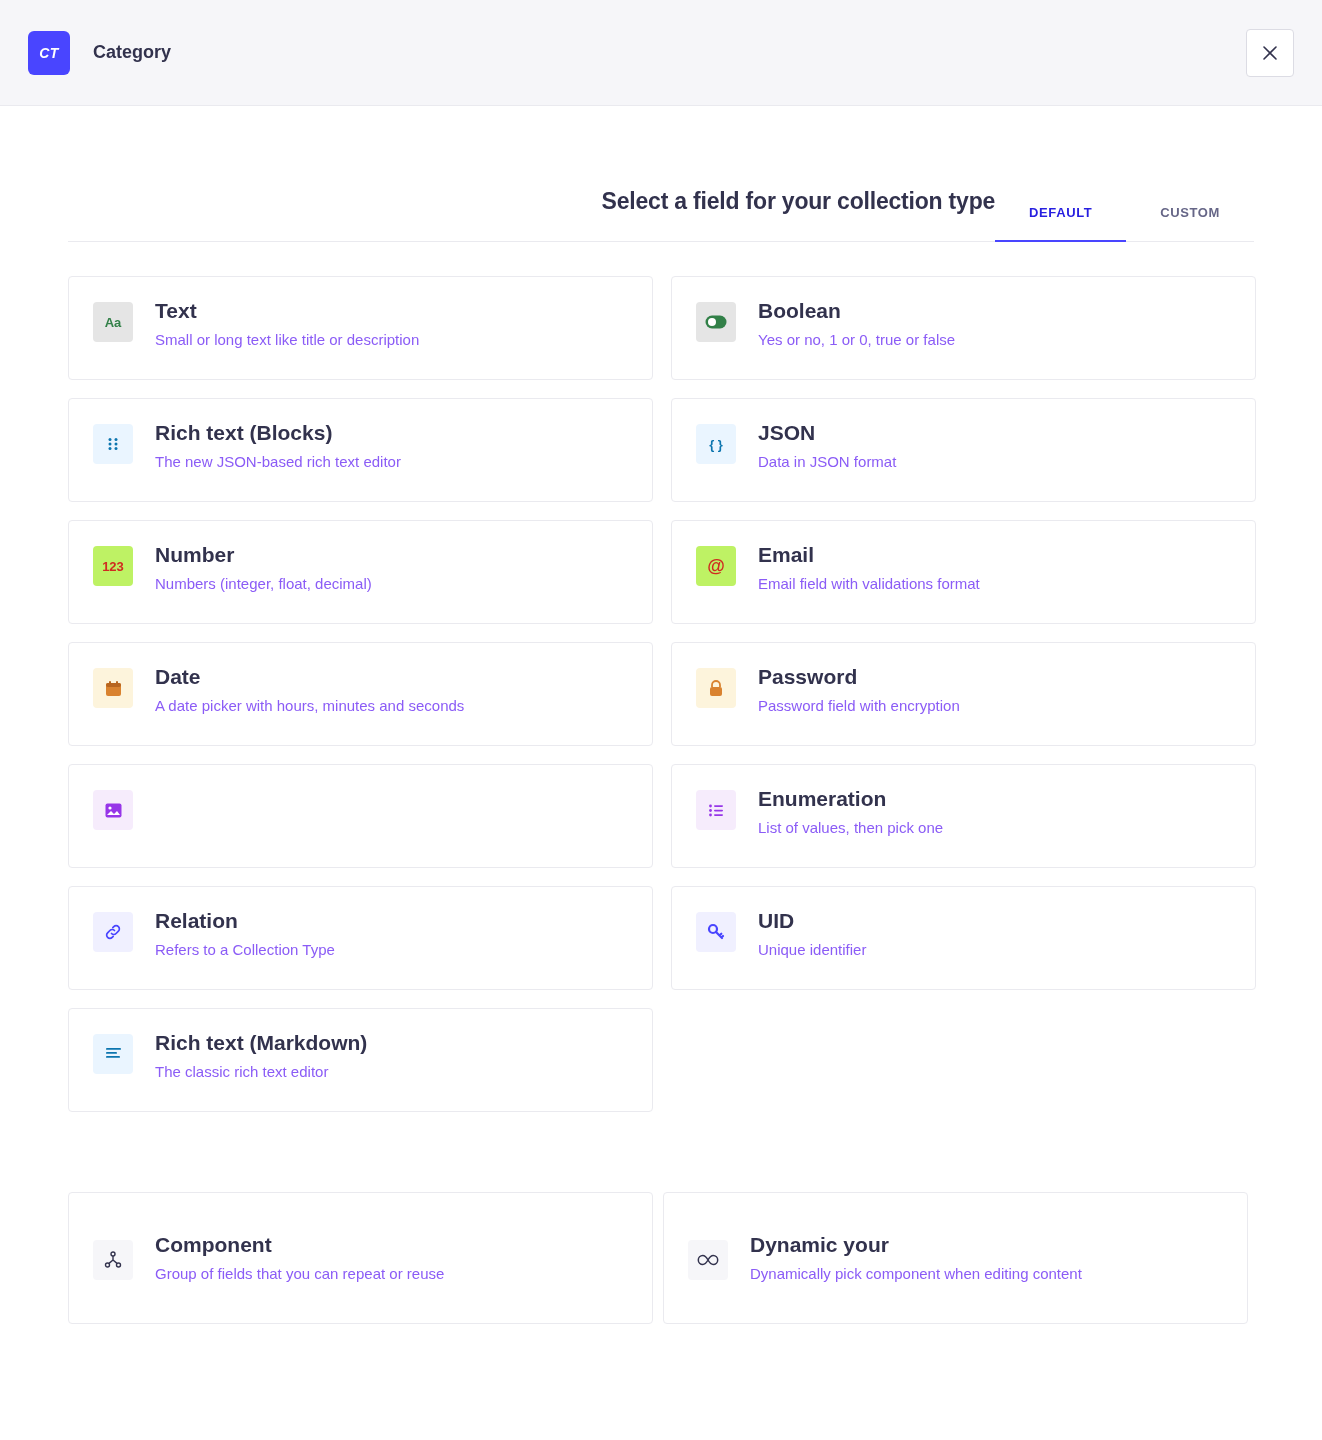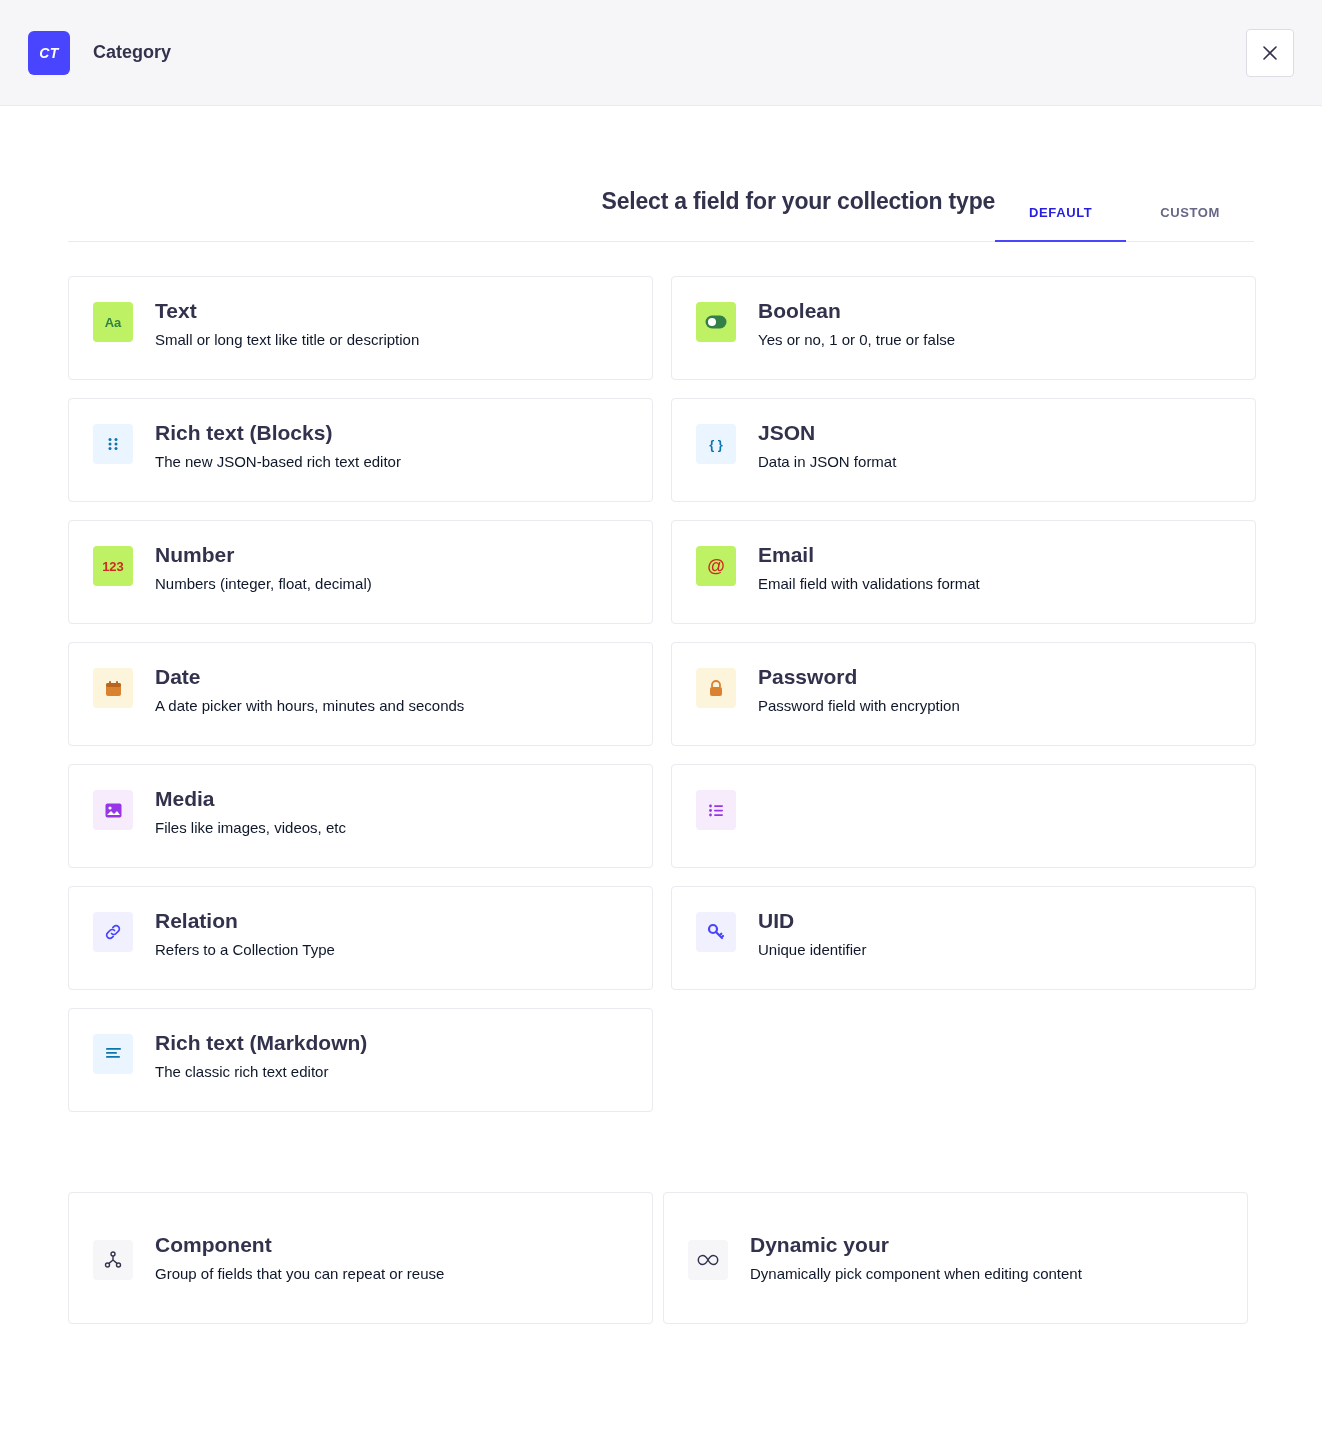--- a/index.html
+++ b/index.html
@@ -136,27 +136,27 @@
   .card-text { padding-top: 1px; }
   .card-title {
     font-size: 21px;
     font-weight: bold;
     color: #32324d;
     line-height: 22px;
     margin-bottom: 7px;
   }
   .card-desc {
     font-size: 15px;
-    color: #0f172a;
+    color: #8b5cf6;
     line-height: 21px;
     max-width: 430px;
   }
 
   
-  .ico-green  { background: #bef264; color: #328048; }
+  .ico-green  { background: #e5e5e5; color: #328048; }
   .ico-blue   { background: #eaf5ff; color: #0c75af; }
   .ico-red    { background: #bef264; color: #d02b20; }
   .ico-orange { background: #fdf4dc; color: #d9822f; }
   .ico-purple { background: #f6ecfc; color: #9736e8; }
   .ico-indigo { background: #f0f0ff; color: #4945ff; }
   .ico-grey   { background: #f6f6f9; color: #32324d; }
 
   .sep { height: 80px; }
 
   .bottom-grid {
@@ -295,39 +295,39 @@
     </div>
 
     <div class="card">
       <div class="ico ico-purple">
         <svg width="17" height="15" viewBox="0 0 17 15">
           <rect x="0.5" y="0.5" width="16" height="14" rx="2" fill="#9736e8"></rect>
           <circle cx="5" cy="5" r="1.6" fill="#ffffff"></circle>
           <path d="M2 12l4-4 3 3 3-3 3 4z" fill="#ffffff"></path>
         </svg>
       </div>
-      <div class="card-text">
-        <div class="card-title">Media</div>
-        <div class="card-desc">Files like images, videos, etc</div>
-      </div>
     </div>
 
     <div class="card">
       <div class="ico ico-purple">
         <svg width="17" height="15" viewBox="0 0 17 15">
           <g fill="#9736e8">
             <circle cx="2.5" cy="3" r="1.4"></circle>
               <rect x="6" y="2.2" width="9" height="1.7" rx="0.8"></rect>
             <circle cx="2.5" cy="7.5" r="1.4"></circle>
               <rect x="6" y="6.7" width="9" height="1.7" rx="0.8"></rect>
             <circle cx="2.5" cy="12" r="1.4"></circle>
               <rect x="6" y="11.2" width="9" height="1.7" rx="0.8"></rect>
           </g>
         </svg>
       </div>
+      <div class="card-text">
+        <div class="card-title">Enumeration</div>
+        <div class="card-desc">List of values, then pick one</div>
+      </div>
     </div>
 
     <div class="card">
       <div class="ico ico-indigo">
         <svg width="18" height="18" viewBox="0 0 18 18">
           <g stroke="#4945ff" stroke-width="1.7" fill="none" stroke-linecap="round">
             <path d="M7.5 10.5a3.2 3.2 0 0 0 4.6 0l2.3-2.3a3.2 3.2 0 1 0-4.6-4.6l-1 1"></path>
             <path d="M10.5 7.5a3.2 3.2 0 0 0-4.6 0L3.6 9.8a3.2 3.2 0 1 0 4.6 4.6l1-1"></path>
           </g>
         </svg>

